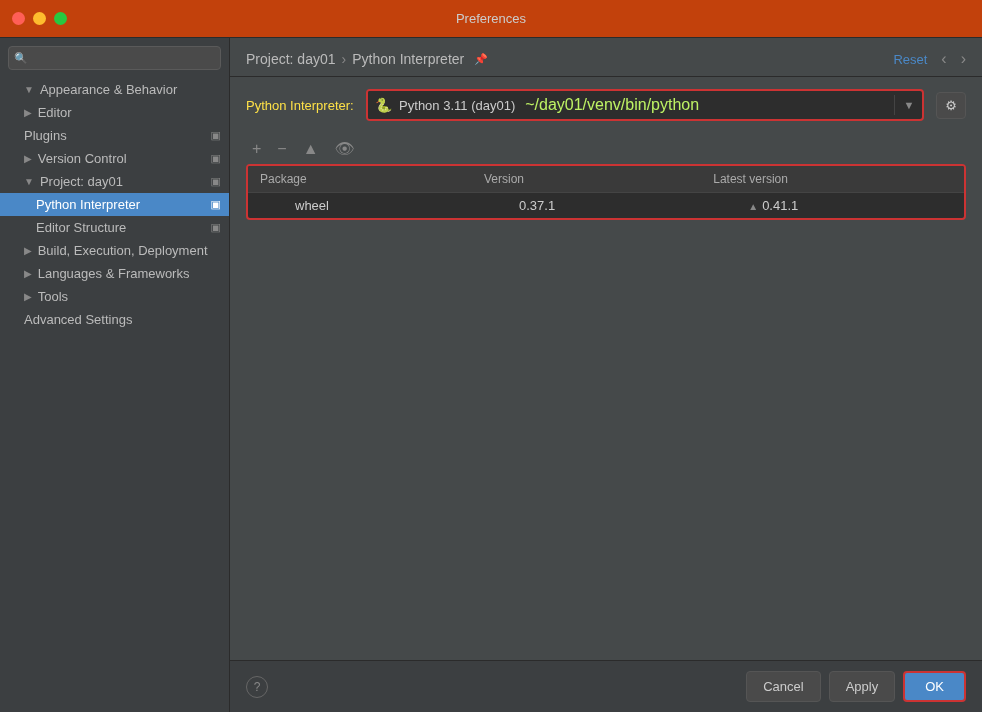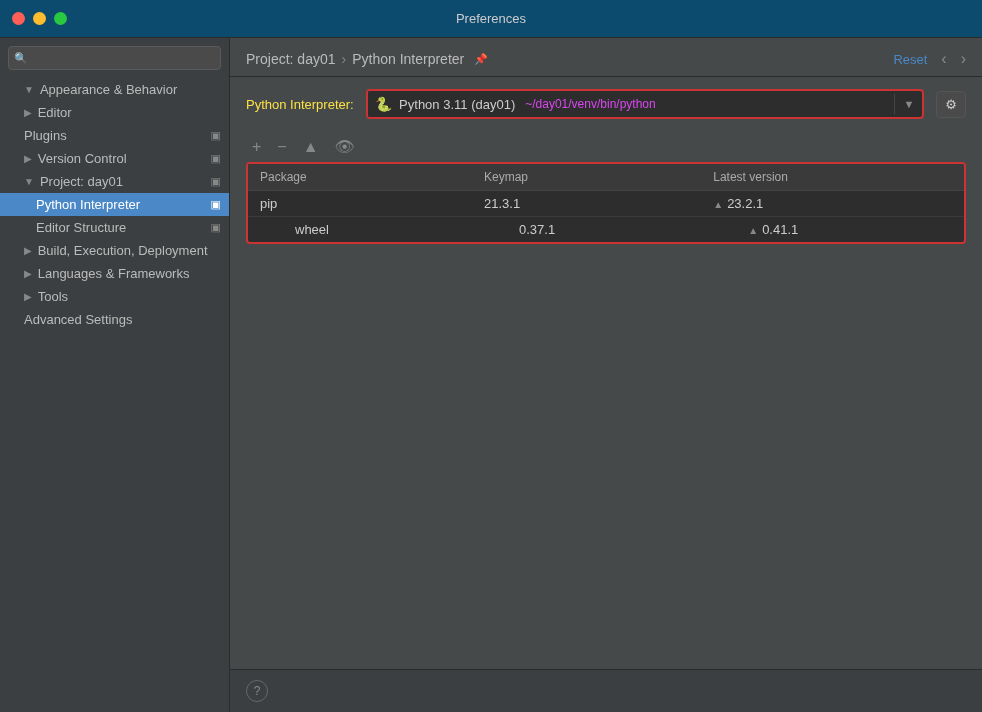--- a/index.html
+++ b/index.html
@@ -8,21 +8,21 @@
       font-family: -apple-system, BlinkMacSystemFont, "Segoe UI", sans-serif;
       font-size: 13px;
       color: #bbbbbb;
       width: 982px;
       height: 712px;
       display: flex;
       flex-direction: column;
       overflow: hidden;
     }
     .title-bar {
-      background: #0c4a6e;
+      background: #c2410c;
       height: 38px;
       display: flex;
       align-items: center;
       justify-content: center;
       position: relative;
       border-bottom: 1px solid #2b2b2b;
     }
     .title-bar-controls {
       position: absolute;
       left: 12px;
@@ -176,21 +176,21 @@
       color: #cccccc;
       border: none;
       padding: 5px 8px;
       font-size: 13px;
       outline: none;
       display: flex;
       align-items: center;
       gap: 6px;
     }
     .interpreter-emoji { font-size: 14px; }
-    .interpreter-path { color: #d946ef; font-size: 12px; margin-left: 4px; }
+    .interpreter-path { color: #bef264; font-size: 16px; margin-left: 4px; }
     .interpreter-dropdown-btn {
       background: none;
       border: none;
       border-left: 1px solid #444;
       padding: 4px 8px;
       color: #888;
       cursor: pointer;
       font-size: 11px;
     }
     .interpreter-settings-btn {
@@ -413,36 +413,36 @@
       <button class="toolbar-btn">−</button>
       <button class="toolbar-btn">▲</button>
       <button class="toolbar-btn">👁</button>
     </div>
 
     <div class="packages-table-wrap">
       <table class="packages-table">
         <thead>
           <tr>
             <th>Package</th>
-            <th>Keymap</th>
+            <th>Version</th>
             <th>Latest version</th>
           </tr>
         </thead>
         <tbody id="packages-tbody">
-        <tr>
-      <td>pip</td>
-      <td>21.3.1</td>
-      <td><span style="color:#888;font-size:10px;margin-right:4px;">▲</span>23.2.1</td>
-    </tr>
             <tr>
       <td>wheel</td>
       <td>0.37.1</td>
       <td><span style="color:#888;font-size:10px;margin-right:4px;">▲</span>0.41.1</td>
     </tr>
           </tbody>
       </table>
     </div>
 
     <div class="bottom-bar">
       <button class="help-btn">?</button>
+      <div class="bottom-actions">
+        <button class="cancel-btn">Cancel</button>
+        <button class="apply-btn">Apply</button>
+        <button class="ok-btn">OK</button>
+      </div>
     </div>
   </div>
 </div>
 
 </body></html>

